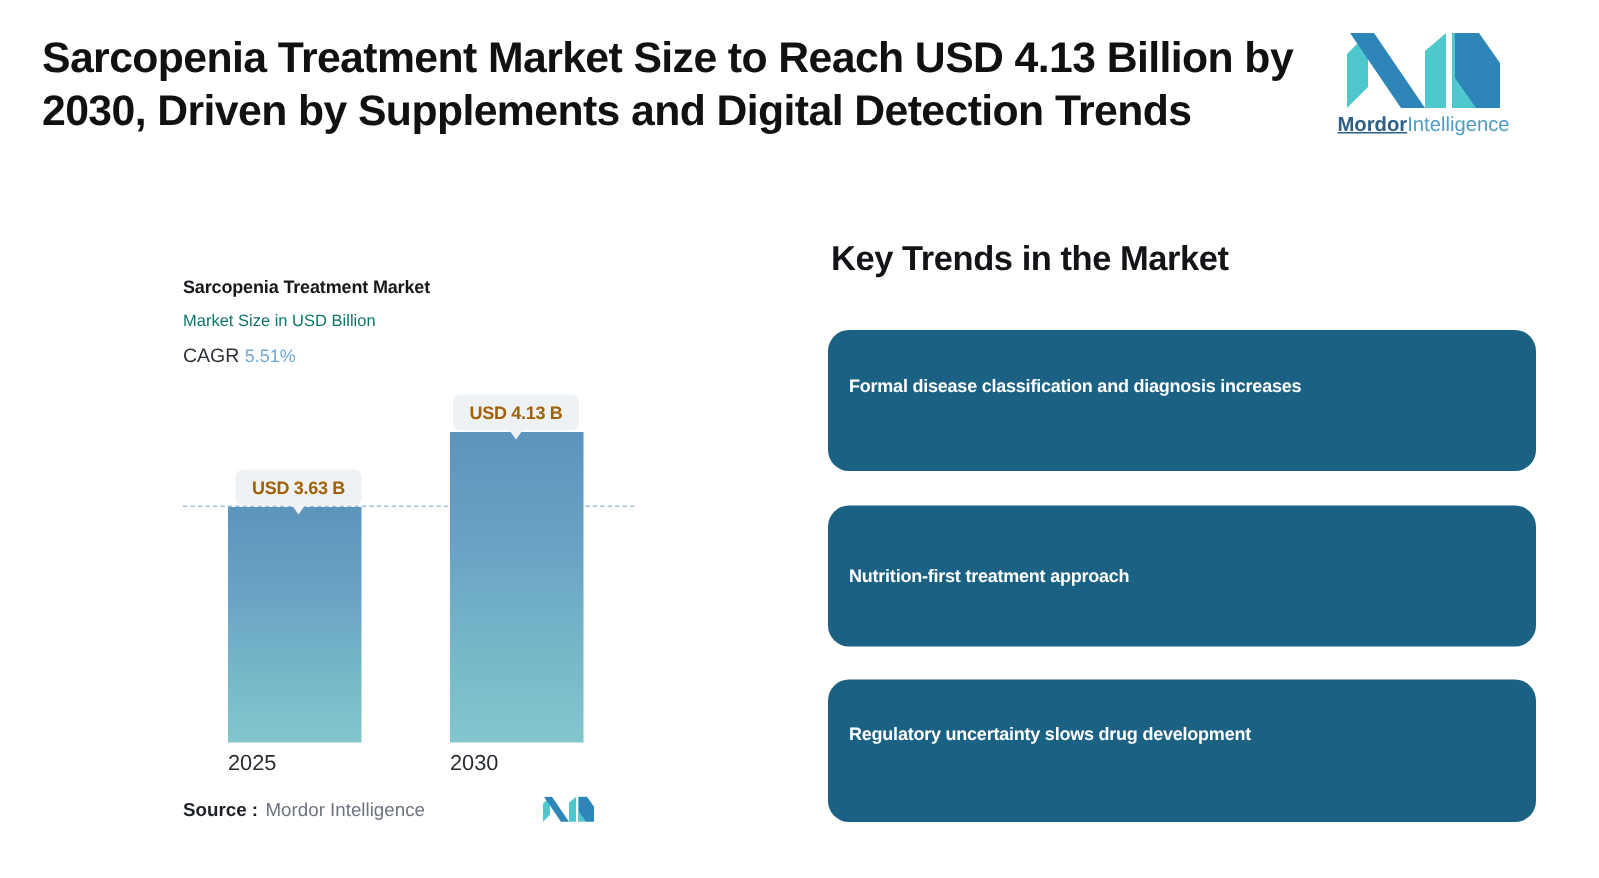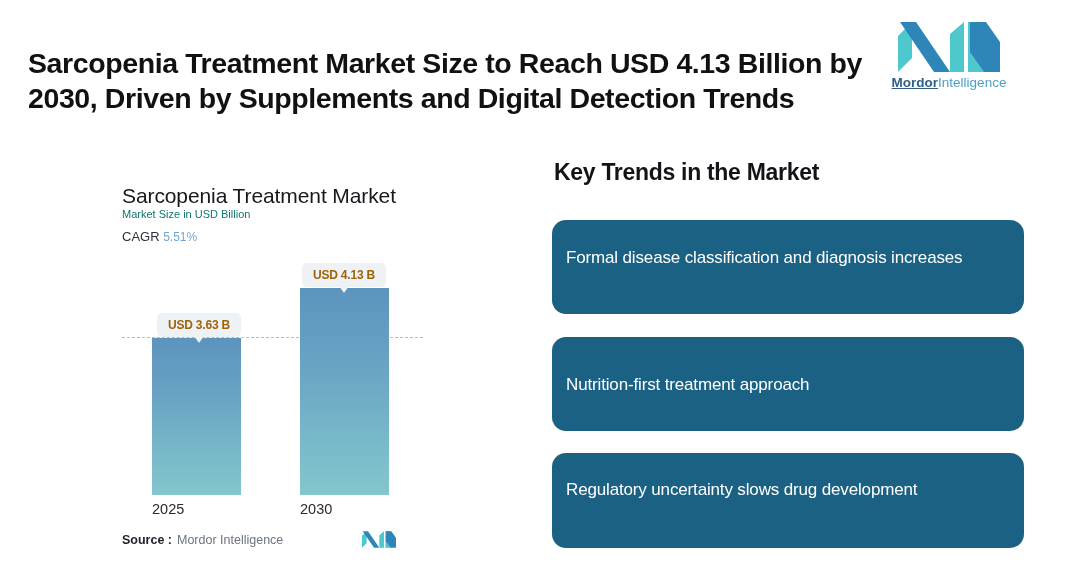--- a/index.html
+++ b/index.html
@@ -26,21 +26,20 @@
   .headline {
     position: absolute;
     left: 28px;
     top: 22px;
     width: 845px;
     font-size: 28.5px;
     line-height: 35px;
     font-weight: bold;
     letter-spacing: -0.4px;
     color: #111111;
-    margin-top: 24px;
   }
   .brand-logo {
     position: absolute;
     left: 888px;
     top: 22px;
     width: 150px;
     height: 78px;
   }
   .brand-mark {
     position: absolute;
@@ -66,22 +65,22 @@
     position: absolute;
     left: 0;
     top: 150px;
     width: 520px;
     height: 420px;
   }
   .chart-title {
     position: absolute;
     left: 122px;
     top: 34px;
-    font-size: 21px;
-    font-weight: normal;
+    font-size: 12px;
+    font-weight: bold;
     color: #16181c;
     letter-spacing: -0.1px;
   }
   .chart-subtitle {
     position: absolute;
     left: 122px;
     top: 58px;
     font-size: 11px;
     color: #0f766e;
   }
@@ -217,22 +216,22 @@
     border-radius: 14px;
     box-sizing: border-box;
   }
   .trend-card-1 { top: 70px;  height: 94px; }
   .trend-card-2 { top: 187px; height: 94px; }
   .trend-card-3 { top: 303px; height: 95px; }
   .trend-text {
     position: absolute;
     left: 14px;
     width: 440px;
-    font-size: 17px;
-    font-weight: normal;
+    font-size: 12px;
+    font-weight: bold;
     line-height: 23px;
     color: #ffffff;
     letter-spacing: -0.15px;
   }
   .trend-card-1 .trend-text { top: 26px; }
   .trend-card-2 .trend-text { top: 36px; }
   .trend-card-3 .trend-text { top: 25px; }
 </style>
 </head>
 <body>

